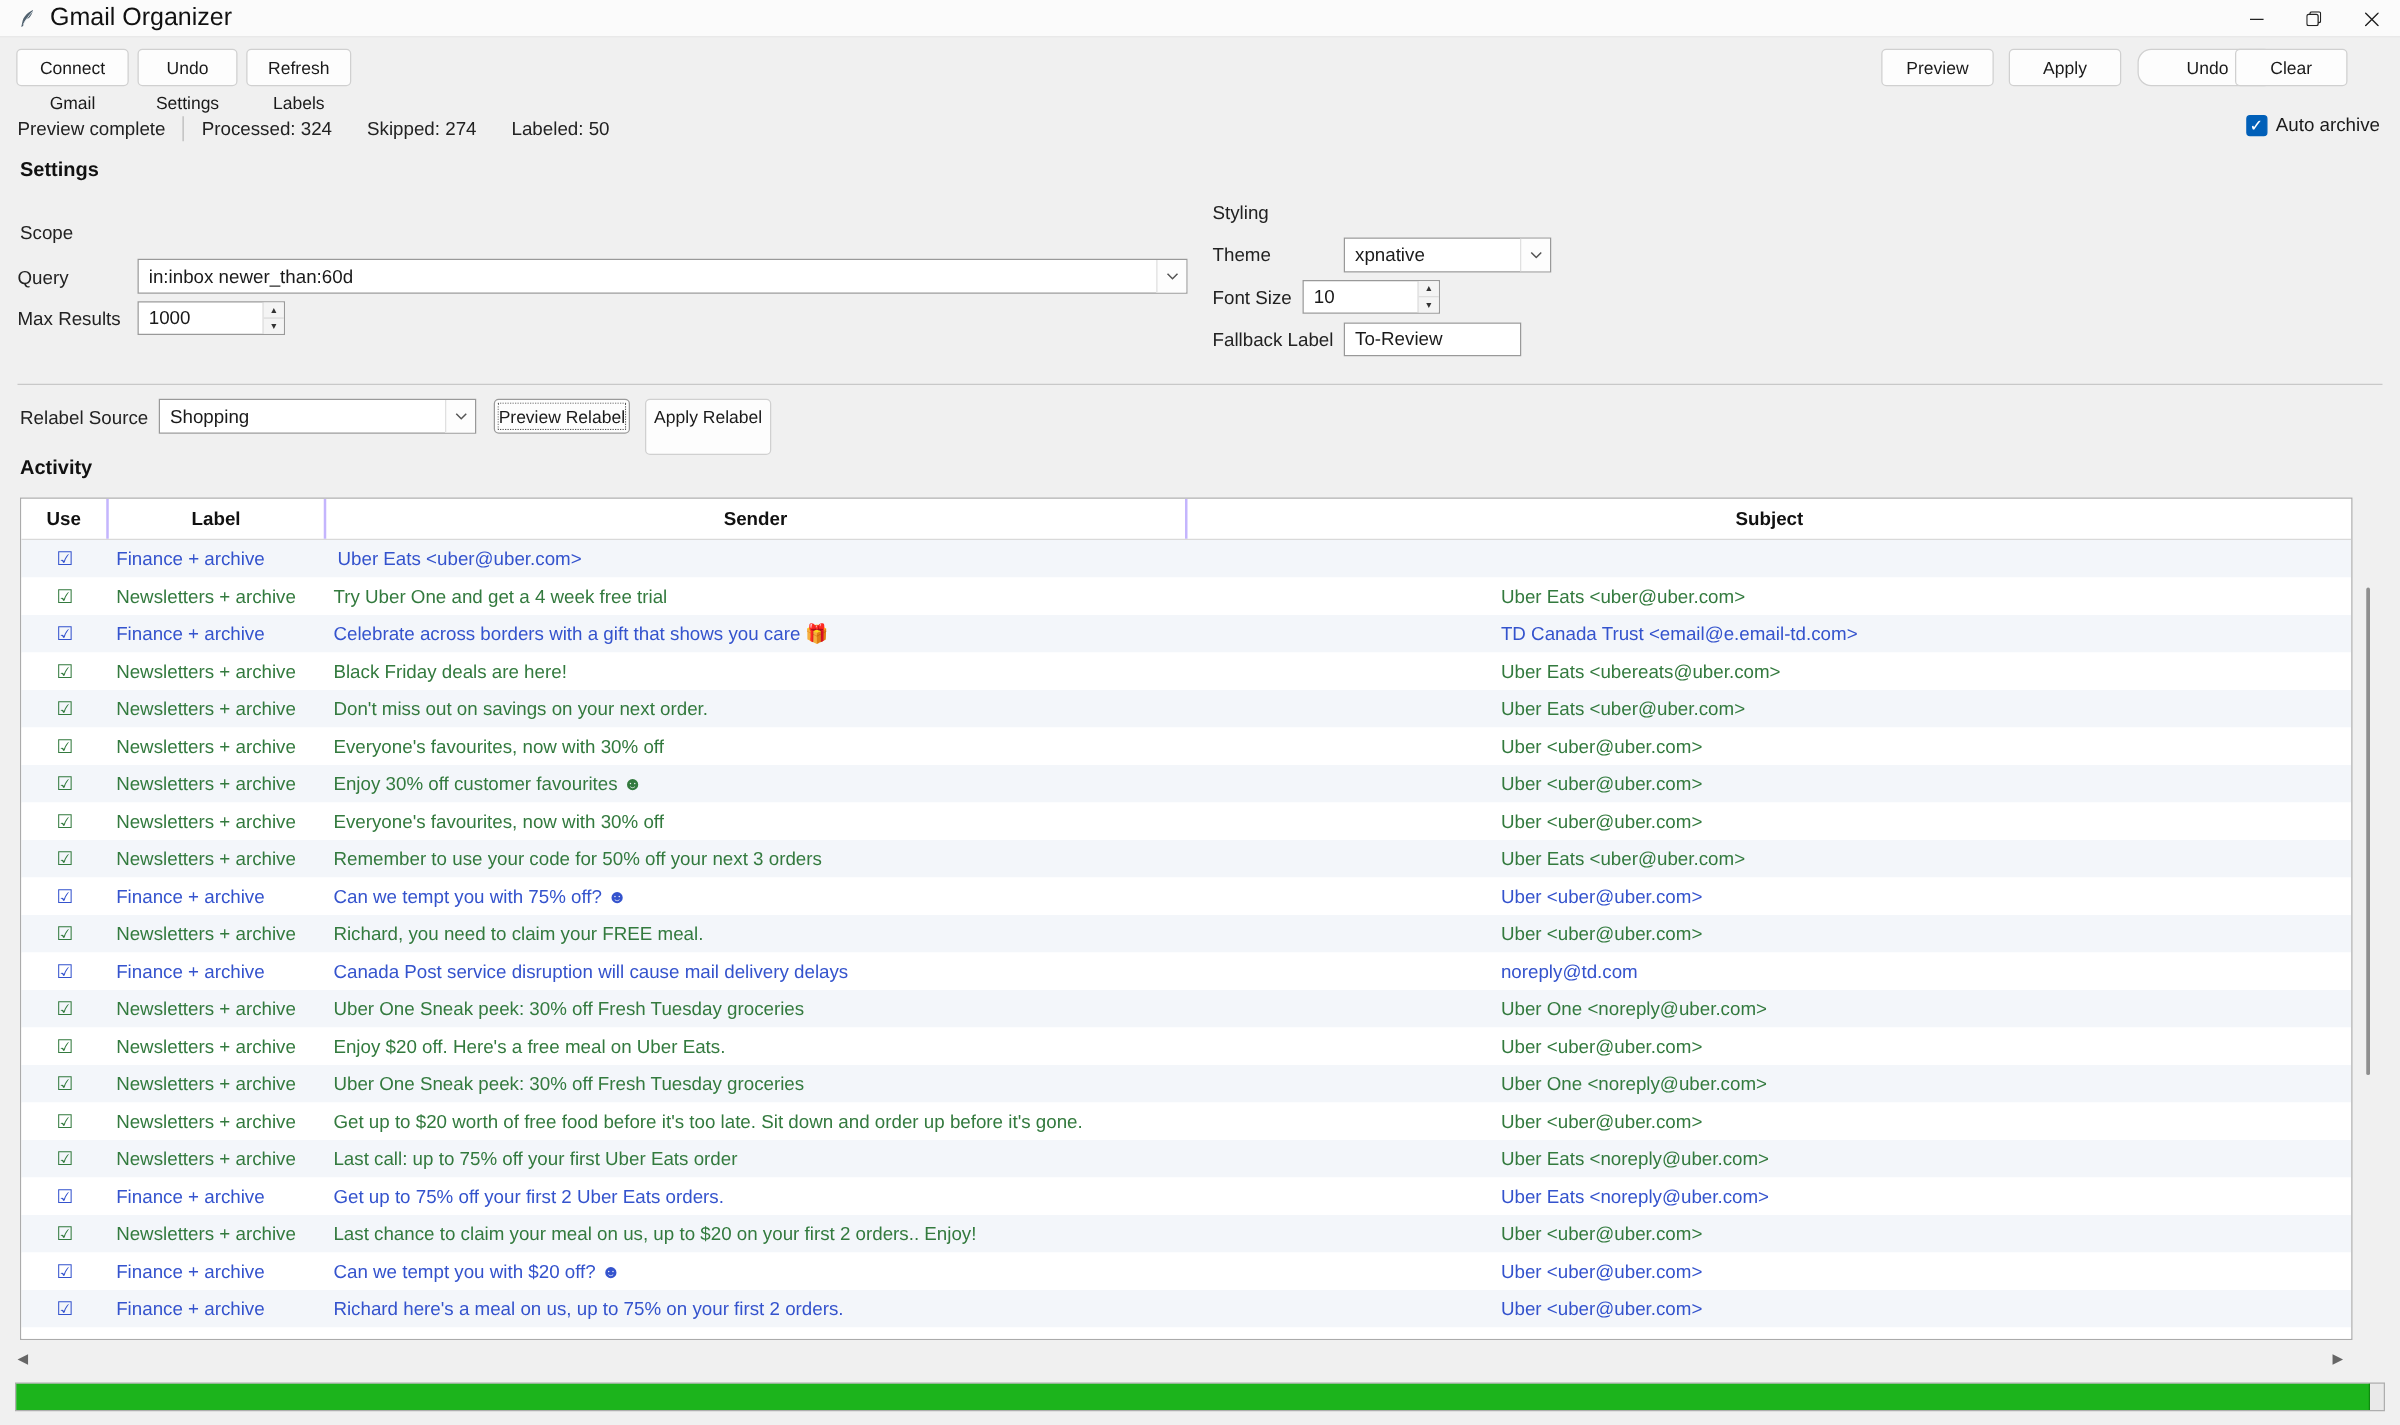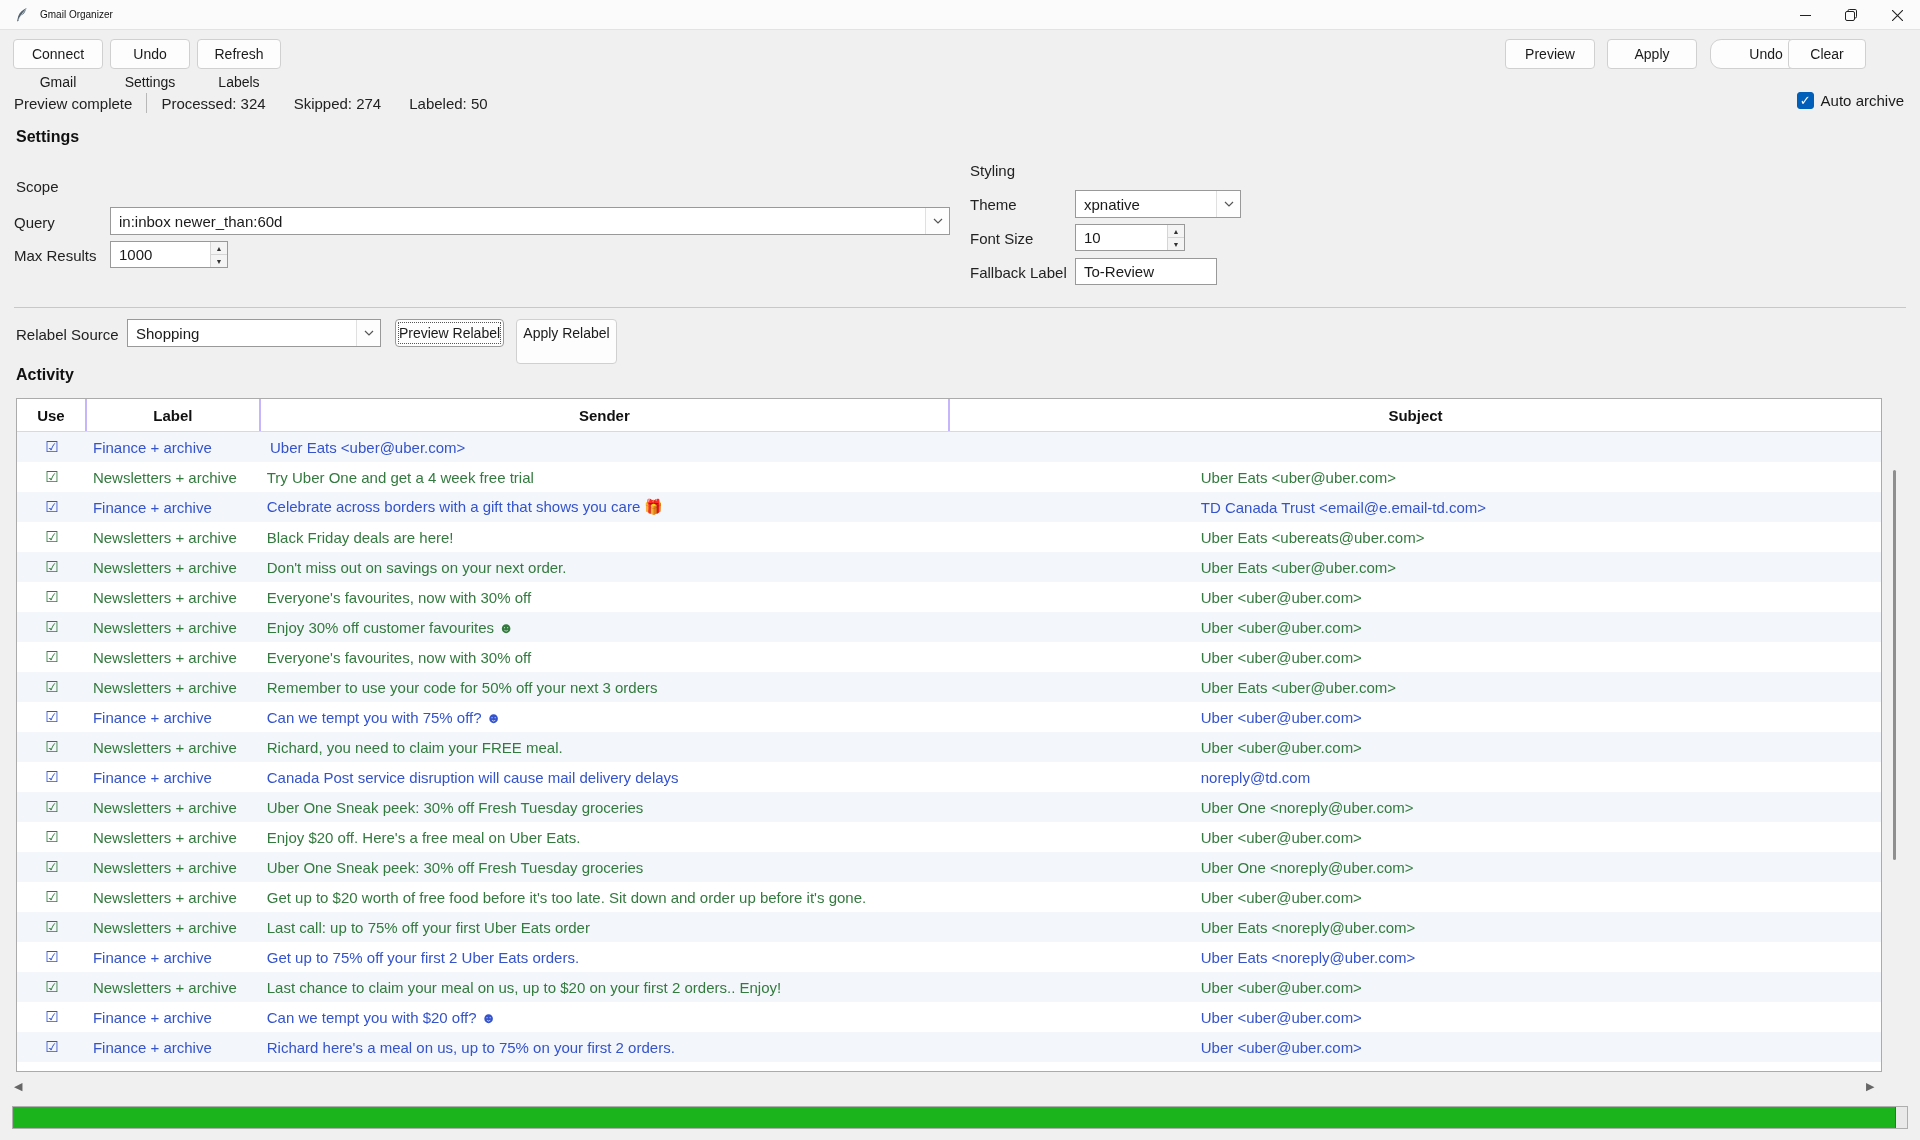--- a/index.html
+++ b/index.html
@@ -10,21 +10,21 @@
     background:#f0f0f0; overflow:hidden; color:#1a1a1a;
   }
 
   
   .titlebar {
     position:absolute; left:0; top:0; width:1920px; height:30px;
     background:#fbfbfb; border-bottom:1px solid #e3e3e3;
     display:flex; align-items:center;
   }
   .app-icon { width:16px; height:16px; margin:0 10px 0 14px; }
-  .title-text { font-size:10px; color:#111; }
+  .title-text { font-size:20px; color:#111; }
   .win-controls { position:absolute; right:0; top:0; height:30px; display:flex; }
   .win-btn { width:46px; height:30px; display:flex; align-items:center; justify-content:center; }
 
   
   .btn {
     position:absolute; height:30px; background:#fdfdfd;
     border:1px solid #d0d0d0; border-radius:4px;
     font-size:14px; color:#1a1a1a; text-align:center; line-height:28px;
     cursor:default;
   }
@@ -134,21 +134,21 @@
     </div>
   </div>
 
   <div class="btn" style="left:13px;  top:39px; width:90px;">Connect Gmail</div>
   <div class="btn" style="left:110px; top:39px; width:80px;">Undo Settings</div>
   <div class="btn" style="left:197px; top:39px; width:84px;">Refresh Labels</div>
 
   <div class="btn" style="left:1505px; top:39px; width:90px;">Preview</div>
   <div class="btn" style="left:1607px; top:39px; width:90px;">Apply</div>
   <div class="btn" style="left:1710px; top:39px; width:112px;border-radius:11px;">Undo</div>
-  <div class="btn" style="left:1788px; top:39px; width:78px;">Clear</div>
+  <div class="btn" style="left:1788px; top:39px; width:90px;">Clear</div>
 
   <div class="statusrow">
     <span>Preview complete</span>
     <span class="status-divider"></span>
     <span class="status-counts">
       <span>Processed: 324</span><span>Skipped: 274</span><span>Labeled: 50</span>
     </span>
   </div>
   <div class="autoarchive">
     <span class="checkbox" style="background: rgb(0, 95, 184);">✓</span>
@@ -183,21 +183,21 @@
   <div class="combo" style="left:1075px; top:190px; width:166px; height:28px;">
     <span class="val">xpnative</span>
     <span class="arrow">
         <svg width="10" height="6" viewBox="0 0 10 6">
           <polyline points="1,1 5,5 9,1" stroke="#555" fill="none" stroke-width="1.2"></polyline>
         </svg>
       </span>
   </div>
 
   <div class="fld-label" style="left:970px; top:230px;">Font Size</div>
-  <div class="spin" style="left:1075px; top:224px; width:110px; height:27px;">
+  <div class="spin" style="left:1042px; top:224px; width:110px; height:27px;">
     <span class="val">10</span>
     <span class="spinner">
       <span>▲</span>
       <span>▼</span>
     </span>
   </div>
 
   <div class="fld-label" style="left:970px; top:264px;">Fallback Label</div>
   <div class="entry" style="left:1075px; top:258px; width:142px; height:27px;">
     <span class="val">To-Review</span>

